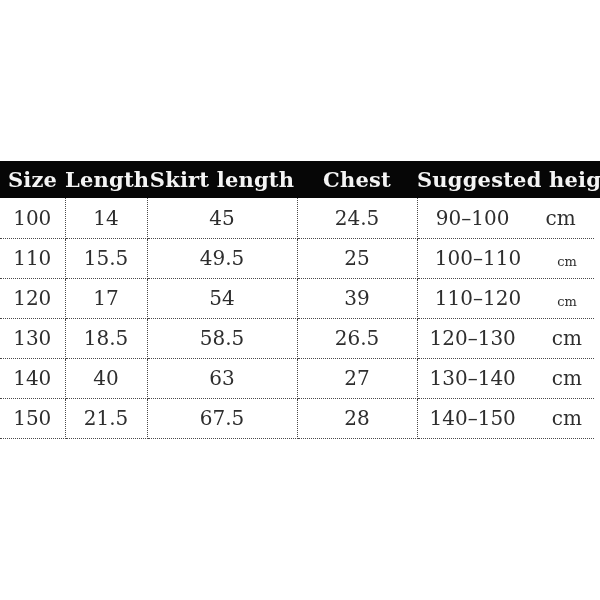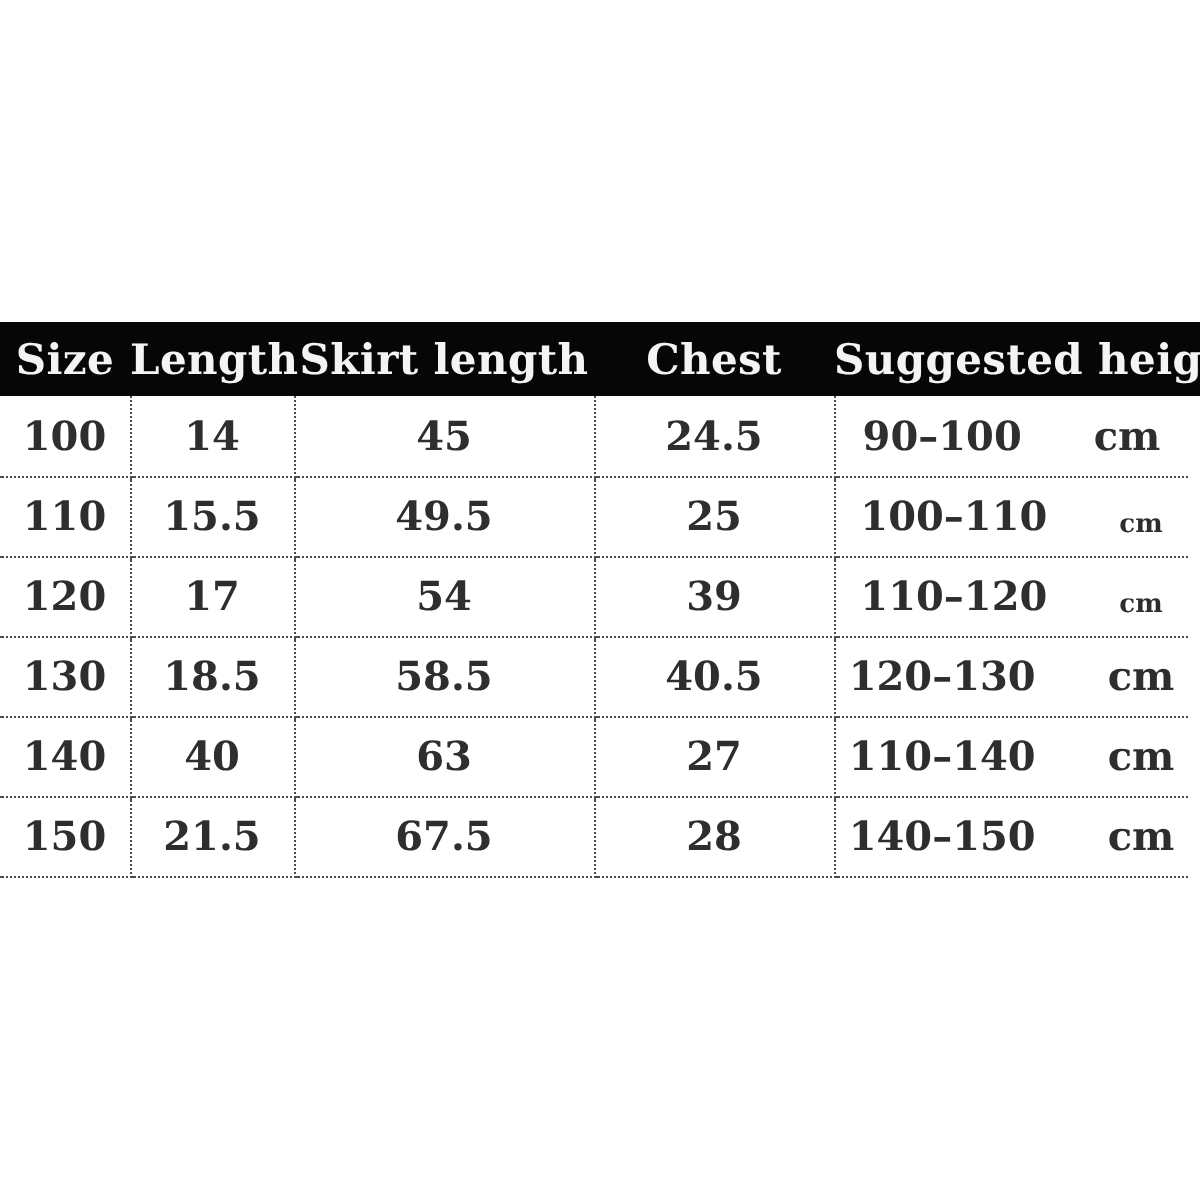--- a/index.html
+++ b/index.html
@@ -41,21 +41,20 @@
     color: #f4f4f4;
     text-align: center;
     white-space: nowrap;
     letter-spacing: 0.2px;
     background: transparent;
     border: none;
     overflow: visible;
   }
   table.size-table tbody tr {
     height: 40px;
-    font-weight: bold;
   }
   table.size-table td {
     padding: 0;
     font-size: 20px;
     color: #2e2e2e;
     text-align: center;
     vertical-align: middle;
     white-space: nowrap;
     border-bottom: 1px dotted #4a4a4a;
     border-right: 1px dotted #4a4a4a;
@@ -114,29 +113,29 @@
           <td>120</td>
           <td>17</td>
           <td>54</td>
           <td>39</td>
           <td><span>110–120</span><span class="unit small">cm</span></td>
         </tr>
         <tr>
           <td>130</td>
           <td>18.5</td>
           <td>58.5</td>
-          <td>40.5</td>
+          <td>26.5</td>
           <td><span>120–130</span><span class="unit">cm</span></td>
         </tr>
         <tr>
           <td>140</td>
           <td>40</td>
           <td>63</td>
           <td>27</td>
-          <td><span>110–140</span><span class="unit">cm</span></td>
+          <td><span>130–140</span><span class="unit">cm</span></td>
         </tr>
         <tr>
           <td>150</td>
           <td>21.5</td>
           <td>67.5</td>
           <td>28</td>
           <td><span>140–150</span><span class="unit">cm</span></td>
         </tr>
       </tbody>
   </table>

